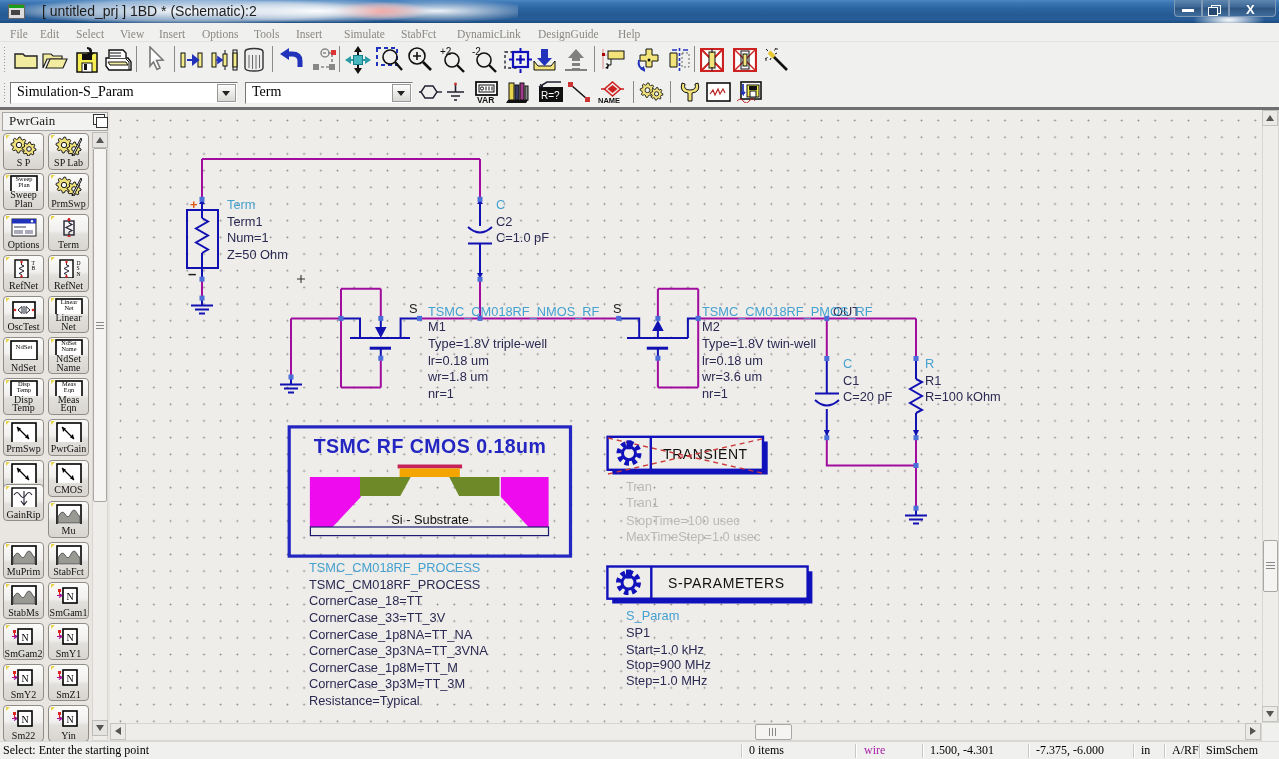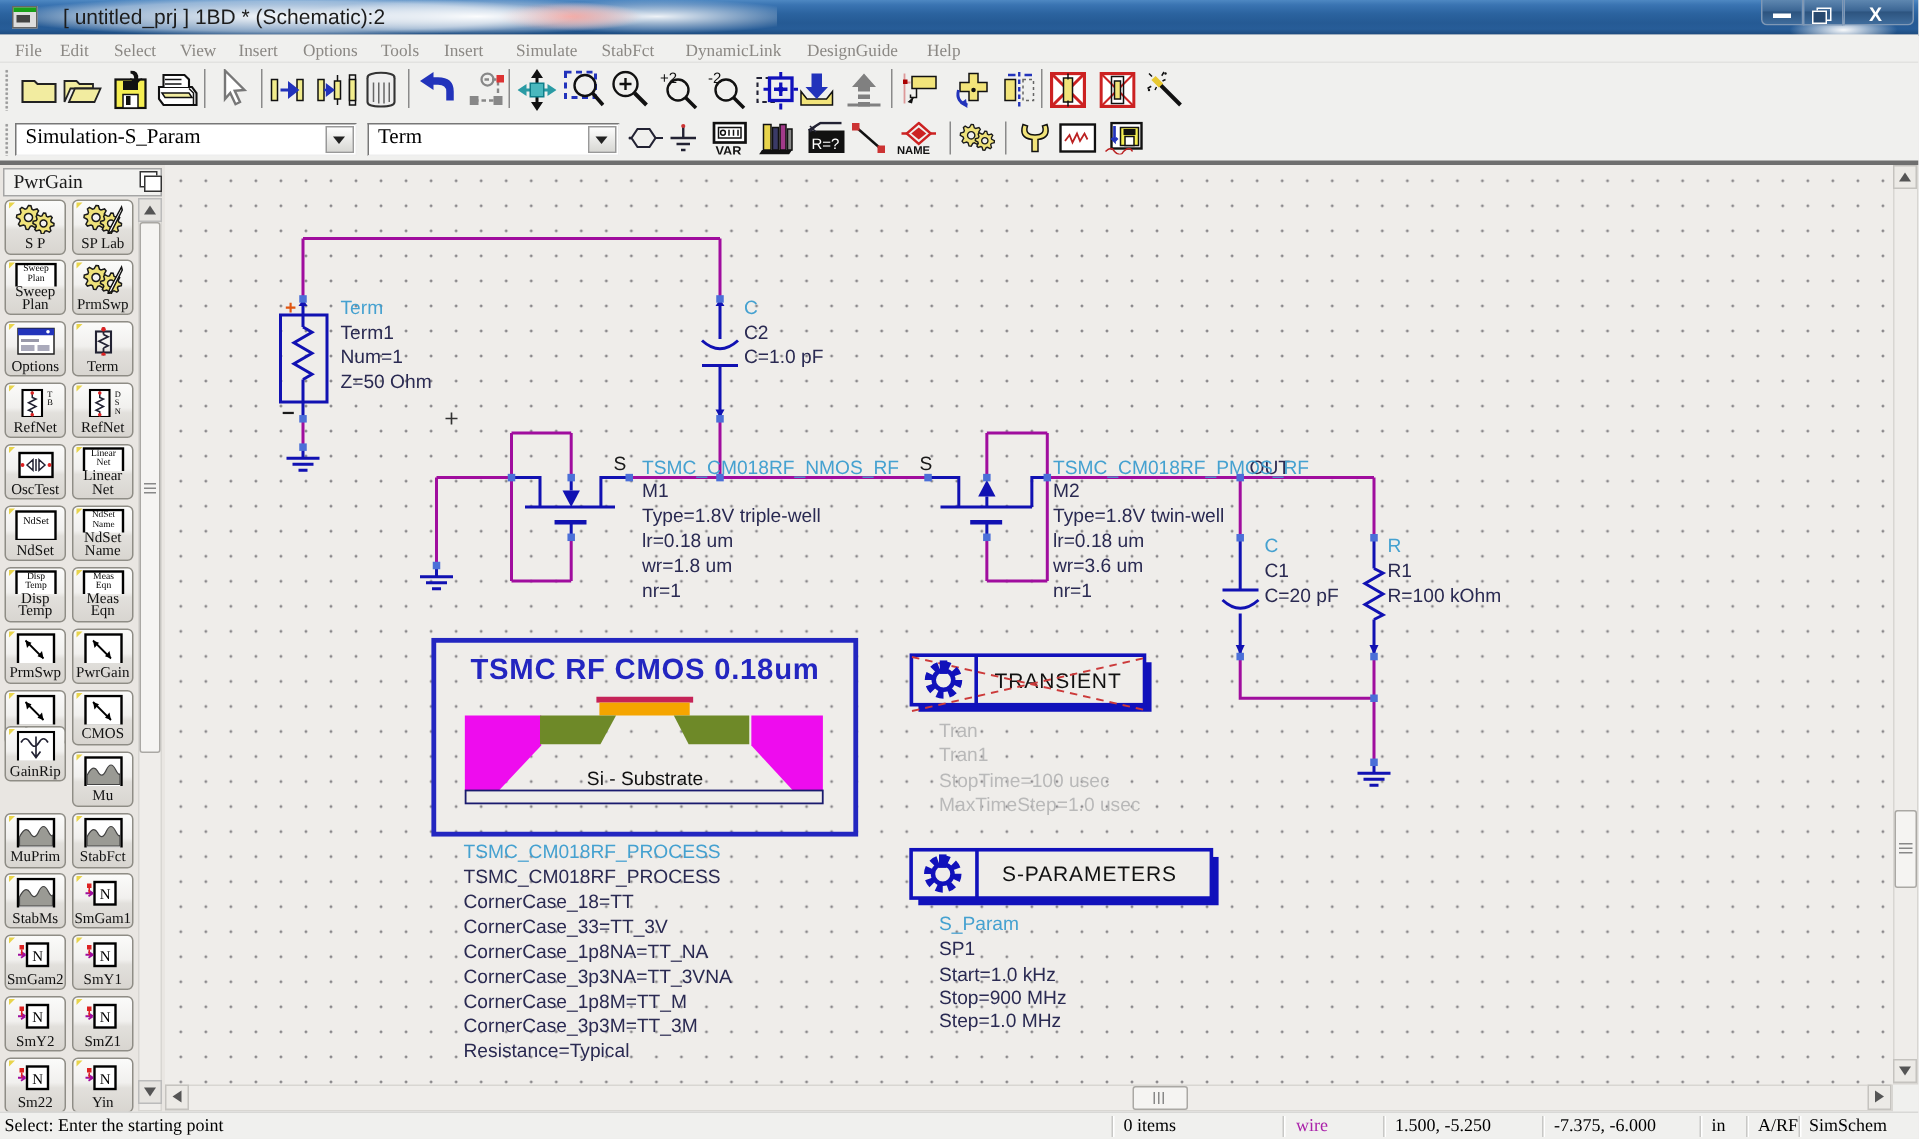--- a/index.html
+++ b/index.html
@@ -825,21 +825,21 @@
 <div class="abs" style="left:110px;top:723px;width:16px;height:17px;background:#eceae6;border:1px solid #c5c3bf;box-sizing:border-box"></div>
 <div class="abs arr" style="left:115px;top:727px;border-top:4px solid transparent;border-bottom:4px solid transparent;border-right:6px solid #555"></div>
 <div class="abs sbthumb" style="left:755px;top:724px;width:37px;height:16px"></div>
 <div class="abs" style="left:769px;top:728px;width:1px;height:8px;background:#888;box-shadow:3px 0 0 #888,6px 0 0 #888"></div>
 <div class="abs" style="left:1245px;top:723px;width:16px;height:17px;background:#eceae6;border:1px solid #c5c3bf;box-sizing:border-box"></div>
 <div class="abs arr" style="left:1250px;top:727px;border-top:4px solid transparent;border-bottom:4px solid transparent;border-left:6px solid #555"></div>
 <div class="abs" id="status">
 <span style="left:3px">Select: Enter the starting point</span>
 <span style="left:749px">0 items</span>
 <span style="left:864px;color:#aa22aa">wire</span>
-<span style="left:930px">1.500, -5.250</span>
+<span style="left:930px">1.500, -4.301</span>
 <span style="left:1036px">-7.375, -6.000</span>
 <span style="left:1141px">in</span>
 <span style="left:1172px">A/RF</span>
 <span style="left:1206px">SimSchem</span>
 <i class="ssep" style="left:741px"></i>
     <i class="ssep" style="left:855px"></i>
     <i class="ssep" style="left:922px"></i>
 <i class="ssep" style="left:1028px"></i>
     <i class="ssep" style="left:1133px"></i>
     <i class="ssep" style="left:1164px"></i>

